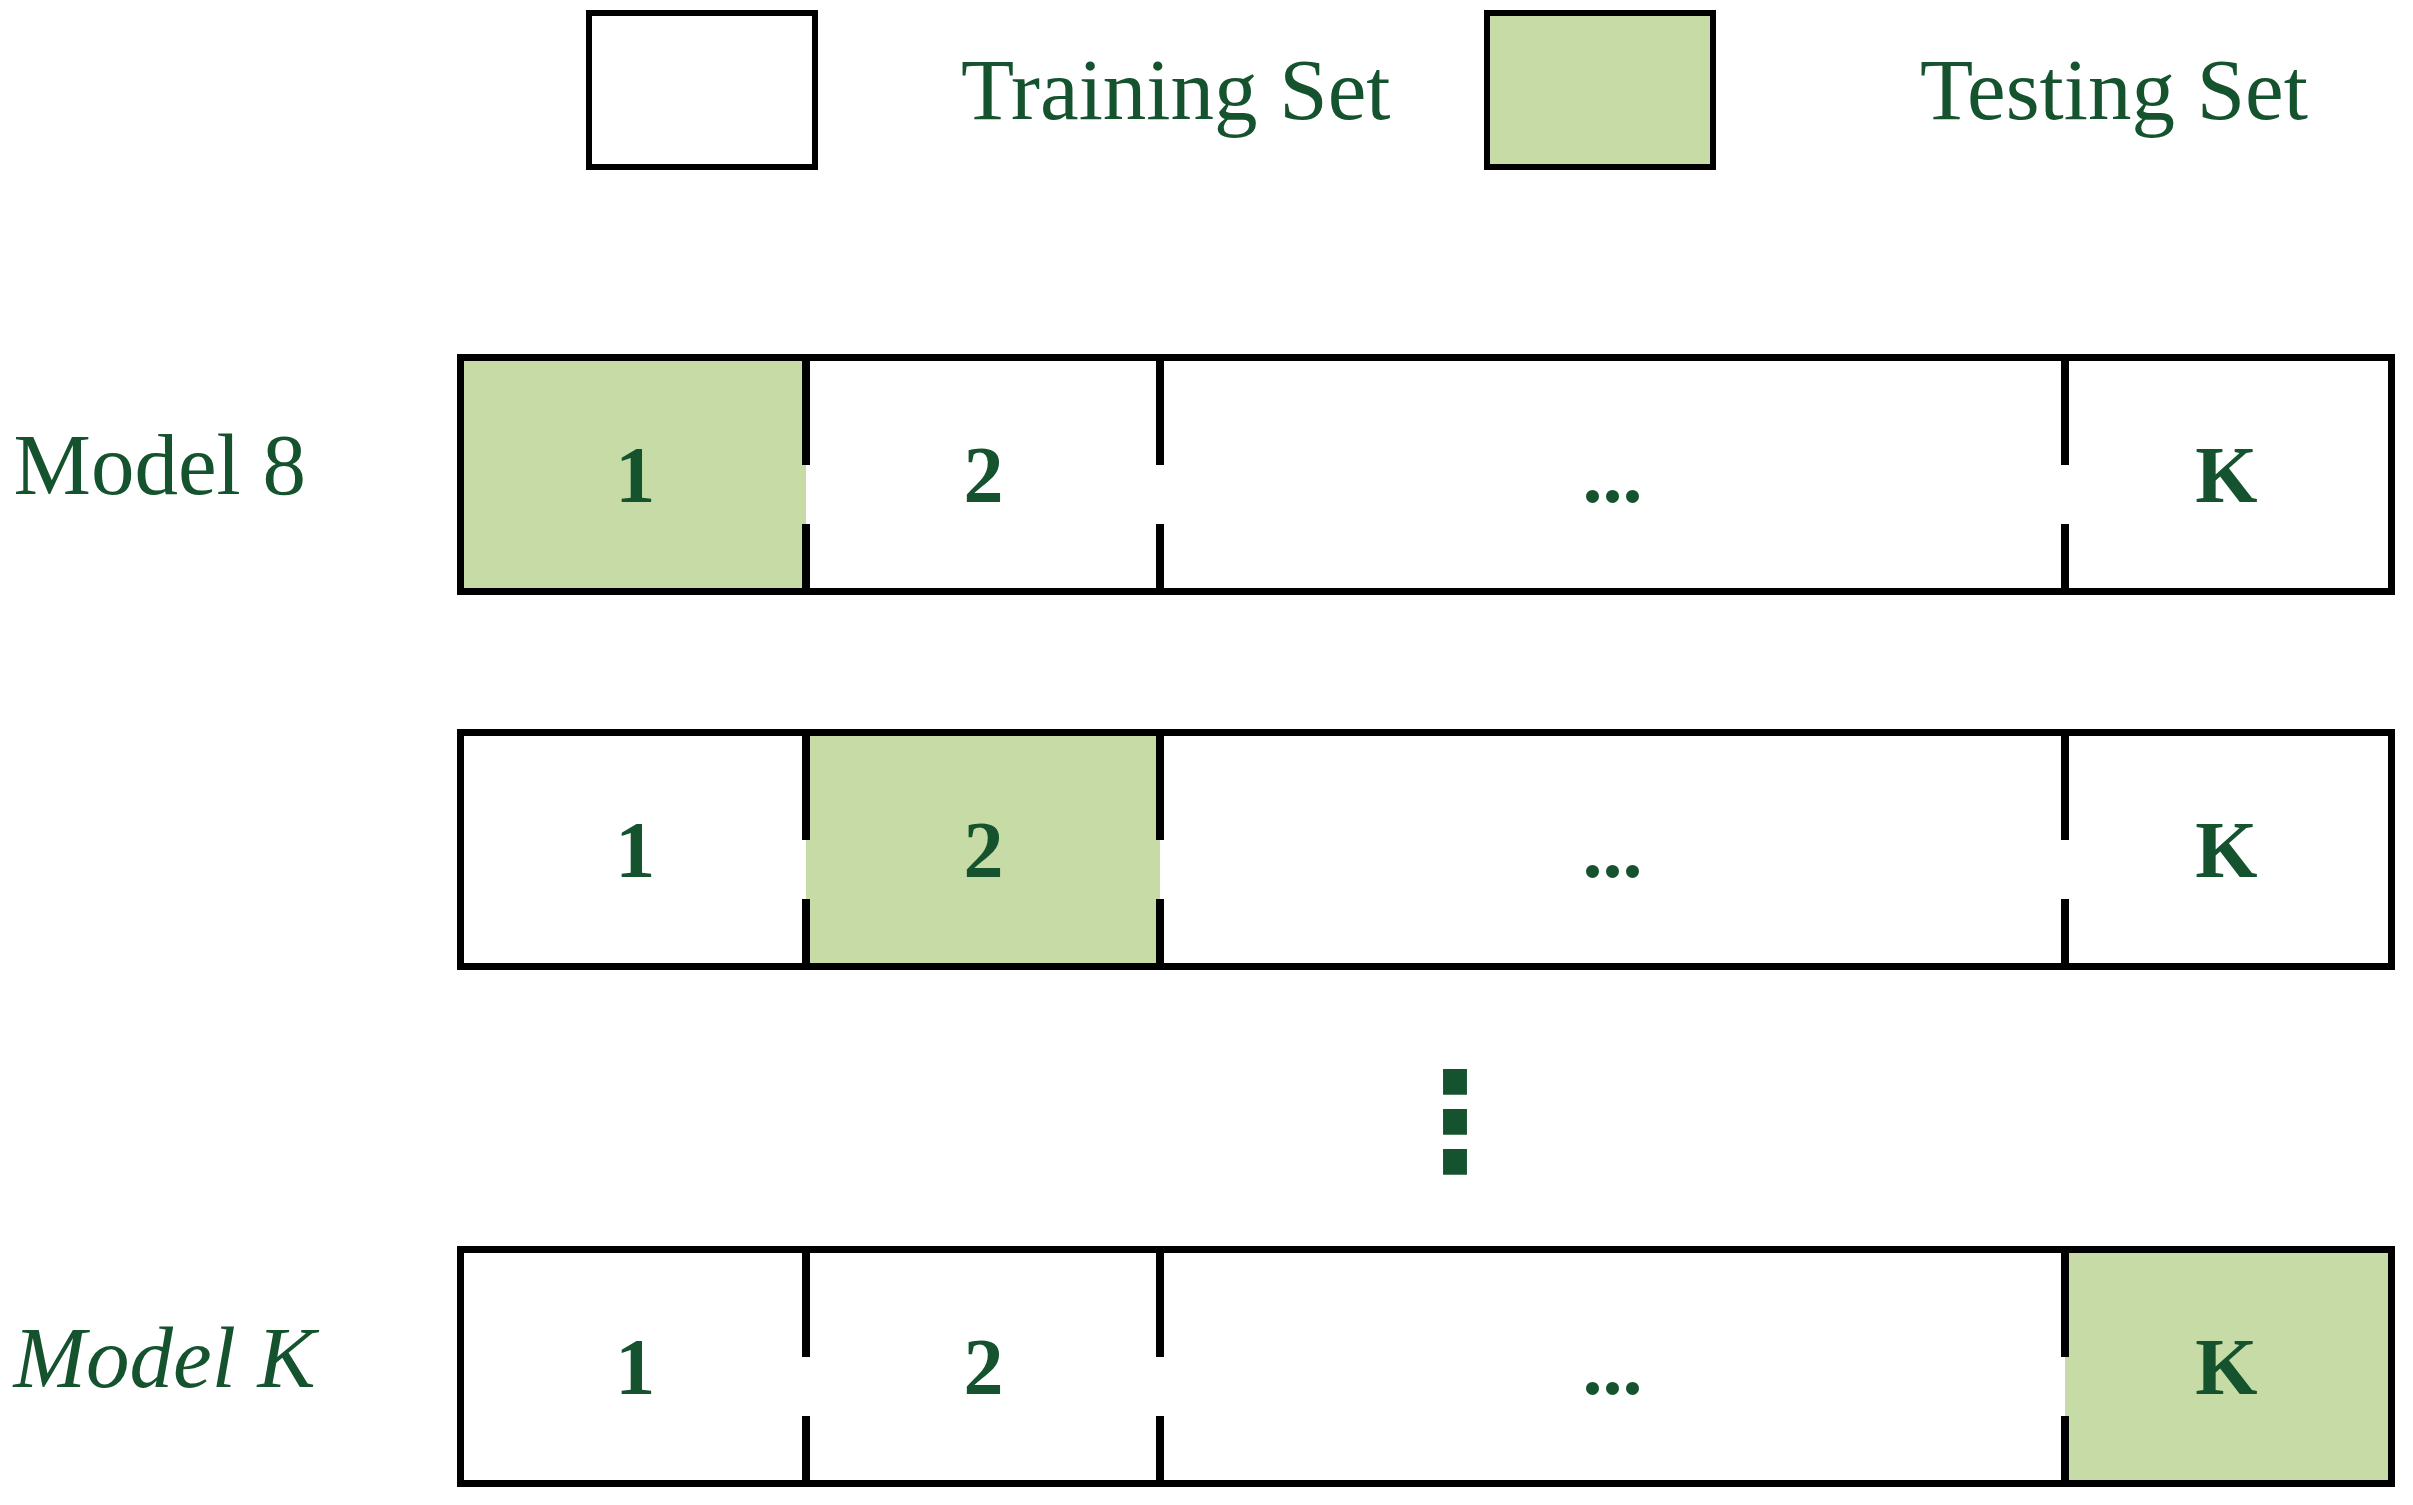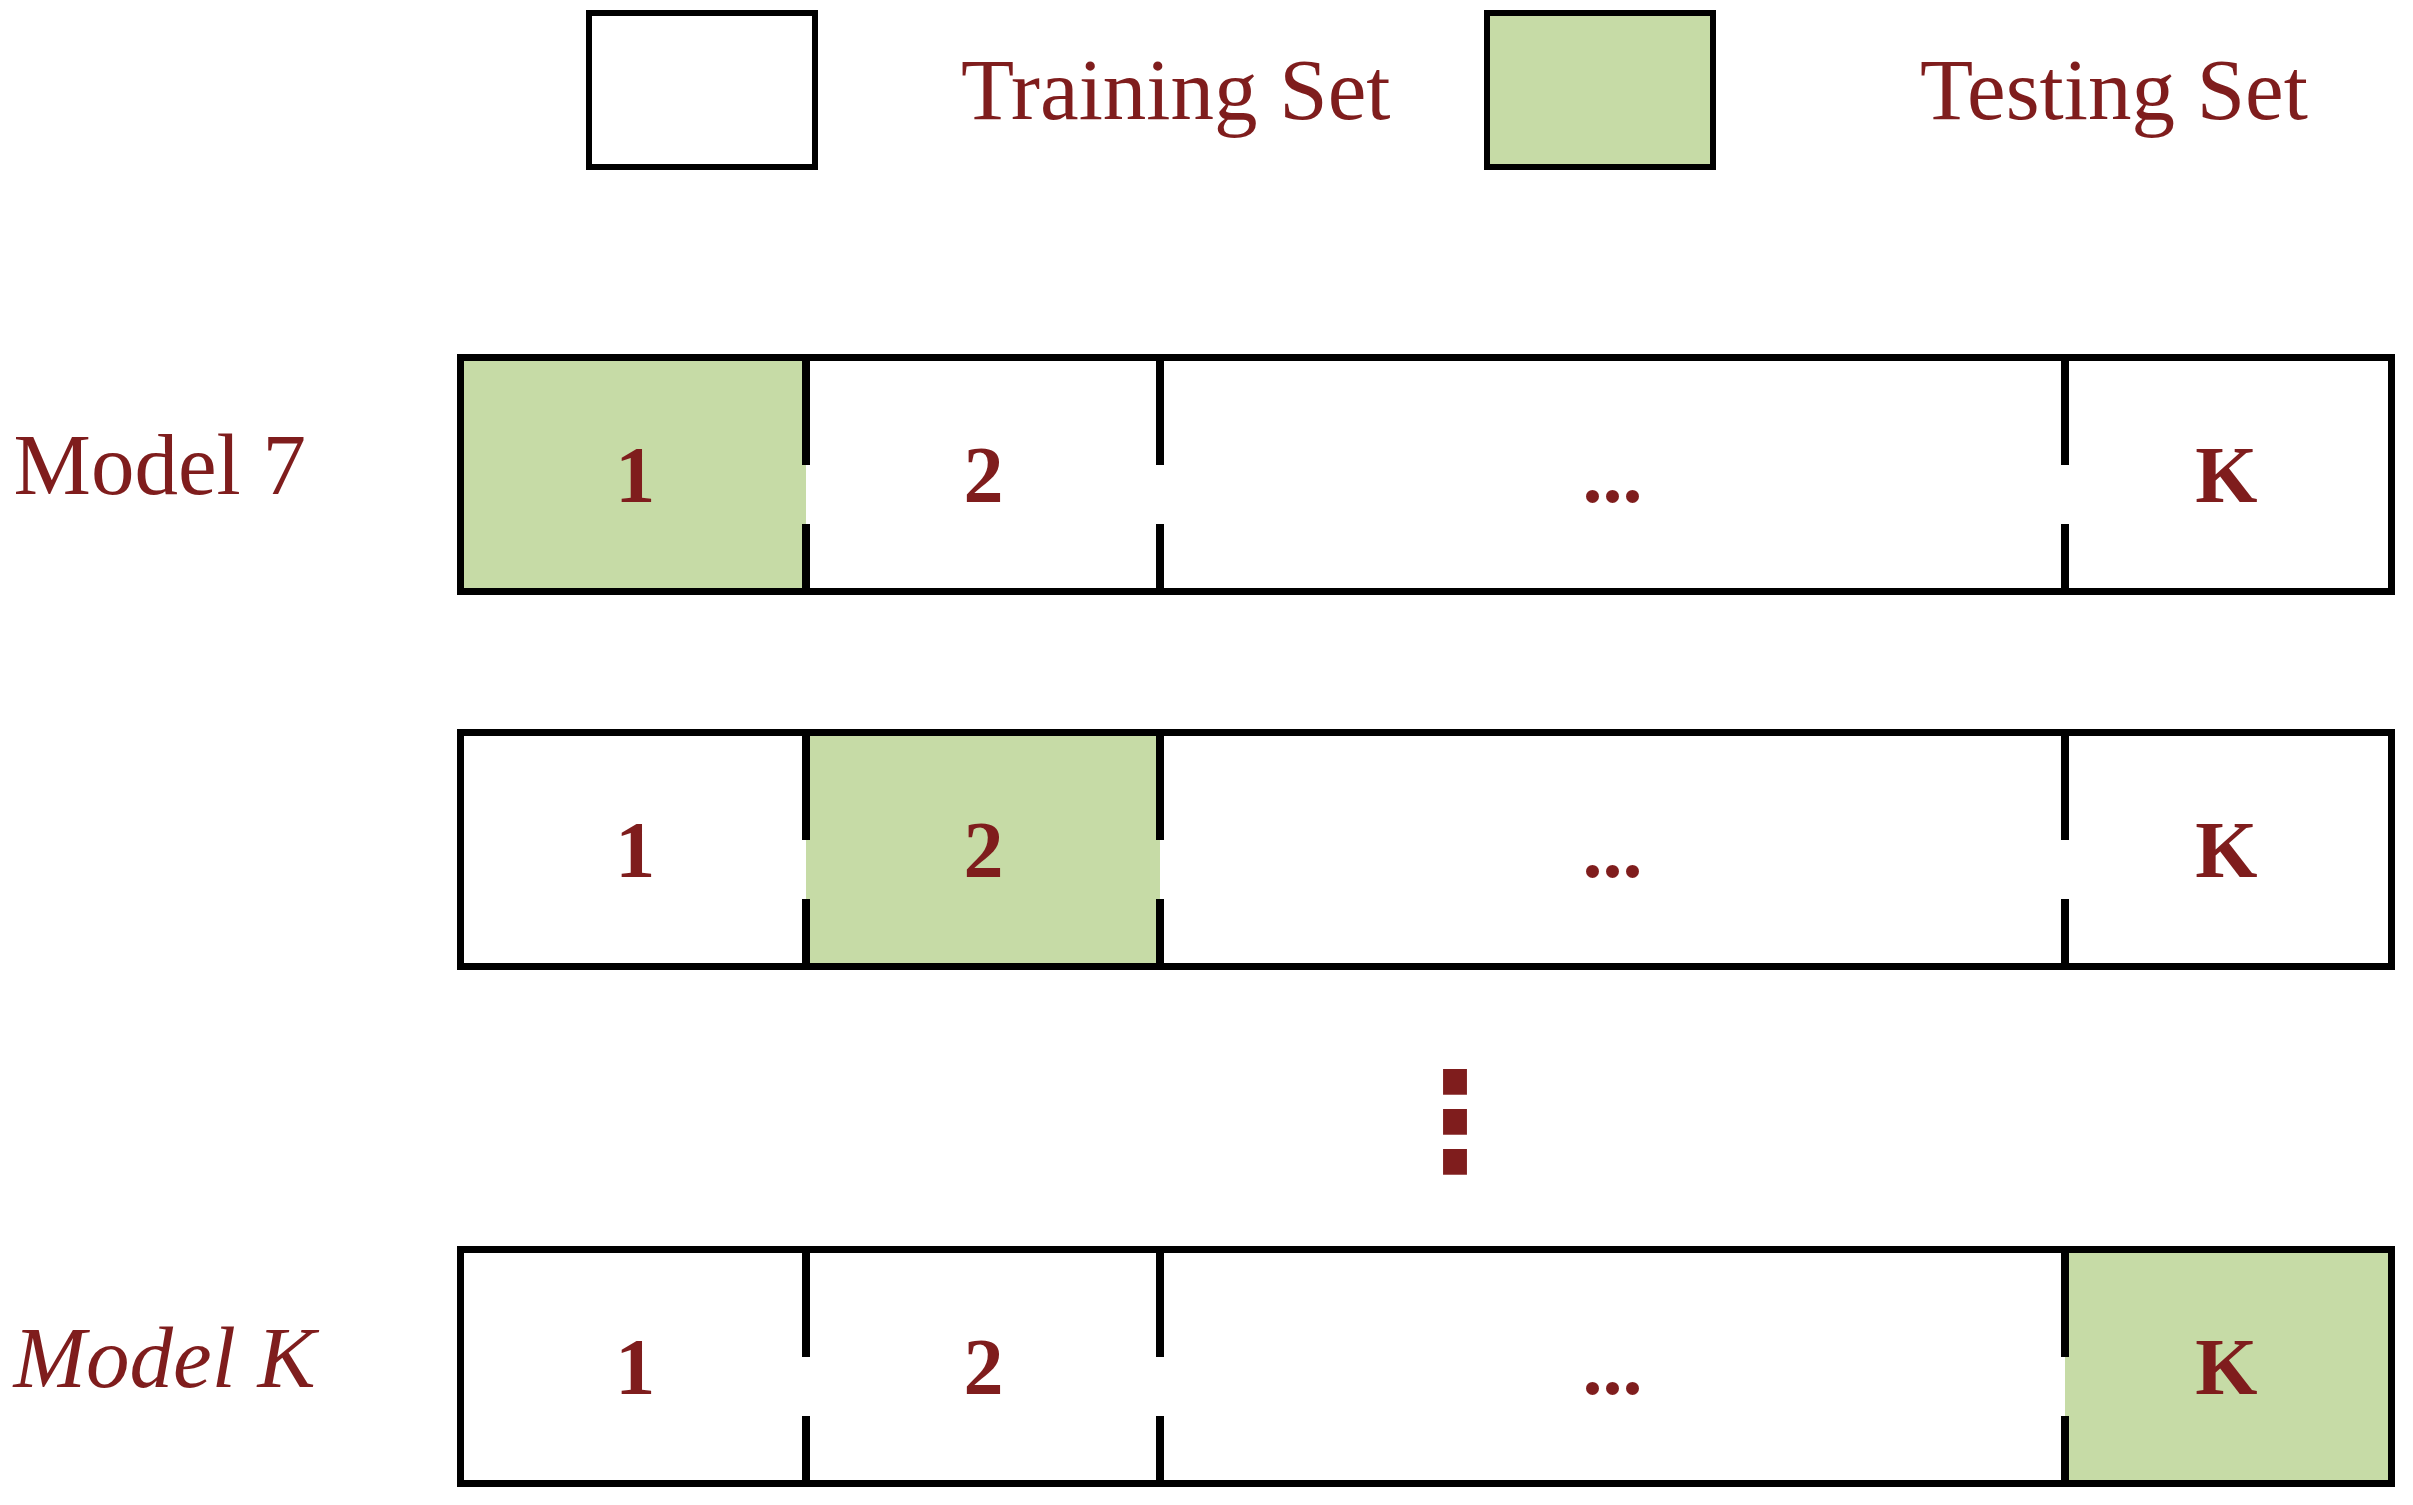--- a/index.html
+++ b/index.html
@@ -2,21 +2,21 @@
 <html style="--training_fill: #ffffff; --testing_fill: #c6dba6; --line: #000000;font-size:13px"><head>
 <meta charset="utf-8">
 <style>
   html,body{margin:0;padding:0;background:#fff;}
   .canvas{
     position:relative;
     width:2413px;height:1505px;
     background:#fff;
     overflow:hidden;
     font-family:"Liberation Serif","DejaVu Serif",serif;
-    color:#7f1d1d;
+    color:#14532d;
   }
 
   
   .swatch{
     position:absolute;top:10.4px;width:232px;height:160px;
     border:6.4px solid #000;box-sizing:border-box;background:var(--training_fill,#fff);
   }
   .swatch.pos-train{left:586px;}
   .swatch.pos-test{left:1484px;background:var(--testing_fill,#c6dba6);}
   .legend-label{
@@ -73,21 +73,21 @@
 
 <div class="canvas">
 
   <div>
     <div class="swatch pos-train"></div>
     <div class="legend-label pos-train">Training Set</div>
     <div class="swatch pos-test"></div>
     <div class="legend-label pos-test">Testing Set</div>
   </div>
 
-  <div class="row-label r1">Model 7</div>
+  <div class="row-label r1">Model 8</div>
   <div class="bar r1">
     <div class="seg seg-test">
       <span class="seg-label">1</span>
     </div>
     <div class="seg seg-train">
       <span class="seg-label">2</span>
     </div>
     <div class="seg seg-train">
       <span class="seg-label">...</span>
     </div>

